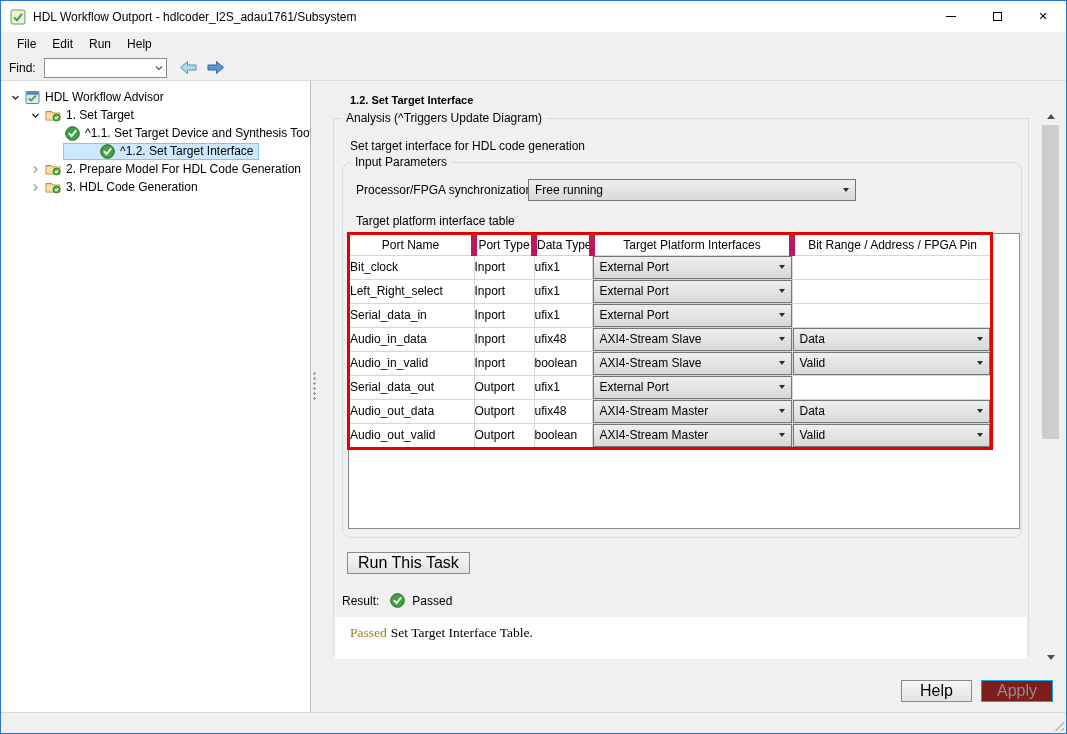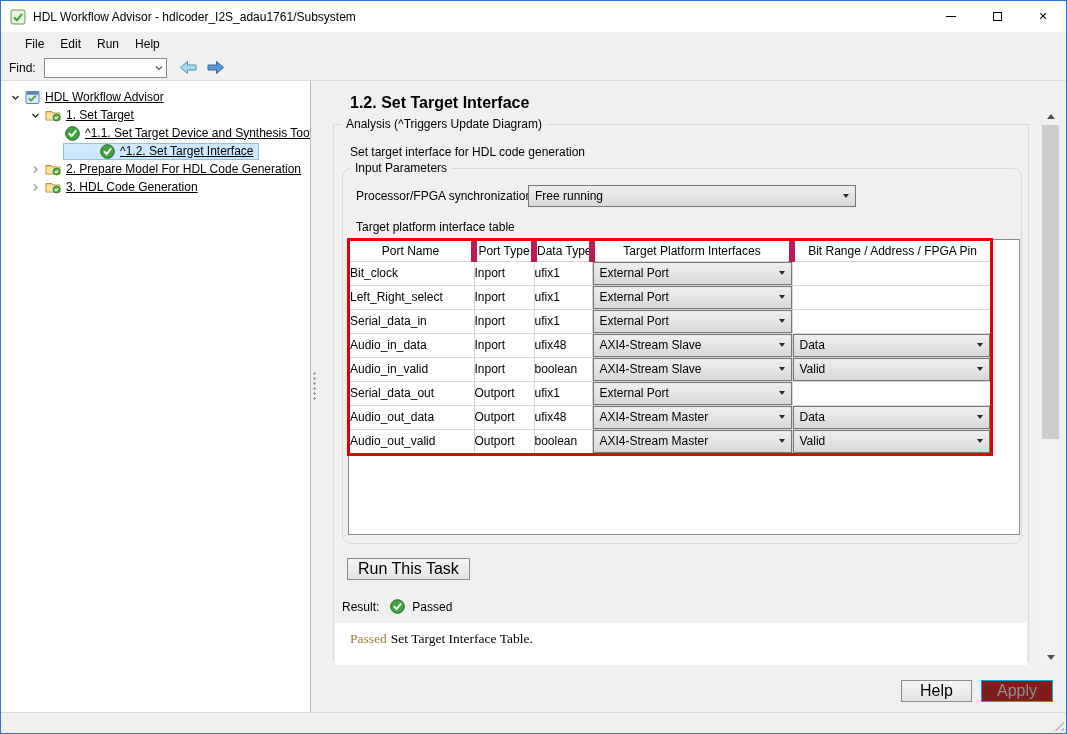--- a/index.html
+++ b/index.html
@@ -11,46 +11,46 @@
   .titlebar { height:31px; background:#fff; display:flex; align-items:center; padding-left:9px; flex:none; }
   .app-icon { display:flex; margin-right:7px; }
   .title-text { font-size:12px; }
   .win-controls { margin-left:auto; display:flex; height:100%; }
   .win-btn { width:46px; height:100%; display:flex; align-items:center; justify-content:center; }
   .glyph-min { width:10px; height:1px; background:#000; }
   .glyph-max { width:9px; height:9px; border:1px solid #000; }
   .glyph-close { font-size:11px; line-height:1; }
 
   
-  .menubar { height:23px; background:#f0f0f0; display:flex; align-items:center; padding-left:16px; flex:none; }
+  .menubar { height:23px; background:#f0f0f0; display:flex; align-items:center; padding-left:8px; flex:none; }
   .menu-item { padding:3px 8px; }
 
   
   .toolbar { height:26px; background:#f0f0f0; display:flex; align-items:center; padding-left:8px; gap:5px; flex:none; border-bottom:1px solid #dcdcdc; }
   .find-label { margin-right:3px; }
   .find-combo { width:123px; height:20px; background:#fff; border:1px solid #8a8a8a; position:relative; margin-right:6px; }
   .find-combo .chev { position:absolute; right:2px; top:3px; }
   .nav-btn { width:22px; height:20px; display:flex; align-items:center; justify-content:center; }
 
   
   .main { flex:1; display:flex; min-height:0; }
   .tree-panel { width:310px; flex:none; background:#fff; border-right:1px solid #b9b9b9; padding-top:7px; overflow:hidden; }
-  .tree-item { height:18px; display:flex; align-items:center; white-space:nowrap;text-decoration:underline; }
+  .tree-item { height:18px; display:flex; align-items:center; white-space:nowrap; }
   .twisty { width:16px; flex:none; display:flex; align-items:center; justify-content:center; }
   .item-body { display:flex; align-items:center; height:17px; padding:0 4px 0 1px; border:1px solid transparent; }
   .tree-item.selected .item-body { background:#cde8ff; border:1px solid #84c3f7;padding-left:36px; }
   .tree-icon { display:flex; margin-right:5px; flex:none; }
   .tree-label { line-height:17px; }
 
   .splitter { width:8px; flex:none; background:#f0f0f0; position:relative; }
   .grip-dots { position:absolute; left:2px; top:46%; width:3px; height:30px;
     background-image:radial-gradient(#9a9a9a 1px, transparent 1.1px); background-size:3px 5px; }
 
   .content-panel { flex:1; position:relative; background:#f0f0f0; overflow:hidden; padding-top:8px; }
-  .page-title { font-weight:bold; margin:5px 0 0 31px; font-size:16px; }
+  .page-title { font-weight:bold; margin:5px 0 0 31px; font-size:11px; }
 
   .group { position:relative; border:1px solid #d9d9d9; }
   .group-label { position:absolute; top:-8px; left:8px; background:#f0f0f0; padding:0 4px; line-height:14px; }
 
   .analysis-group { margin:12px 0 0 14px; width:696px; height:537px; }
   .desc { margin:20px 0 0 16px; }
   .input-group { margin:9px 0 0 8px; width:680px; height:376px;border-radius:9px; }
 
   .sync-row { margin:16px 0 0 13px; display:flex; align-items:center; }
   .sync-label { width:160px; flex:none; white-space:nowrap; }
@@ -102,21 +102,21 @@
 
 <div class="window">
 
   <div class="titlebar">
     <span class="app-icon">
       <svg width="16" height="16" viewBox="0 0 16 16">
           <rect x="1" y="1" width="14" height="14" rx="2" fill="#eaf2e2" stroke="#6a9a4a"></rect>
           <path d="M4 8.4 L7 11.2 L12 4.8" stroke="#3fa33f" stroke-width="2" fill="none"></path>
         </svg>
     </span>
-    <span class="title-text">HDL Workflow Advisor - hdlcoder_I2S_adau1761/Subsystem</span>
+    <span class="title-text">HDL Workflow Outport - hdlcoder_I2S_adau1761/Subsystem</span>
     <div class="win-controls">
       <div class="win-btn">
           <div class="glyph-min"></div>
         </div>
       <div class="win-btn">
           <div class="glyph-max"></div>
         </div>
       <div class="win-btn">
           <span class="glyph-close">✕</span>
         </div>

